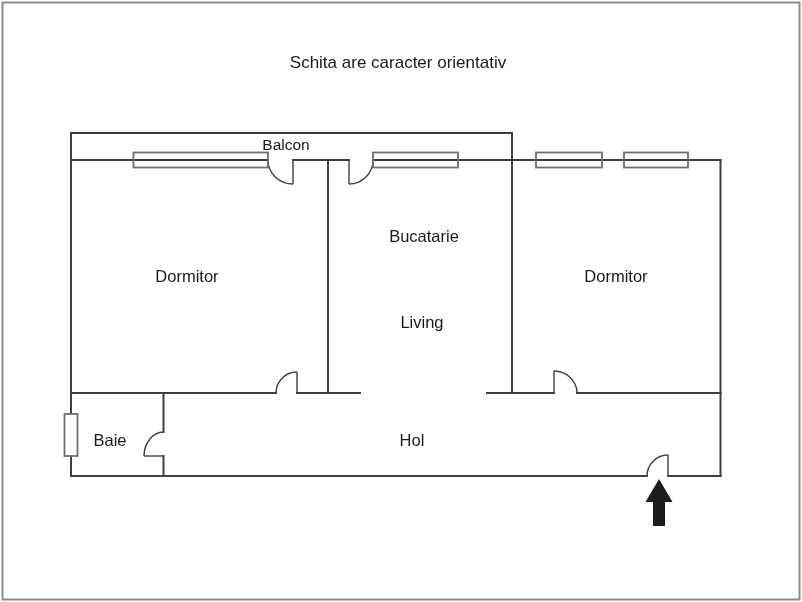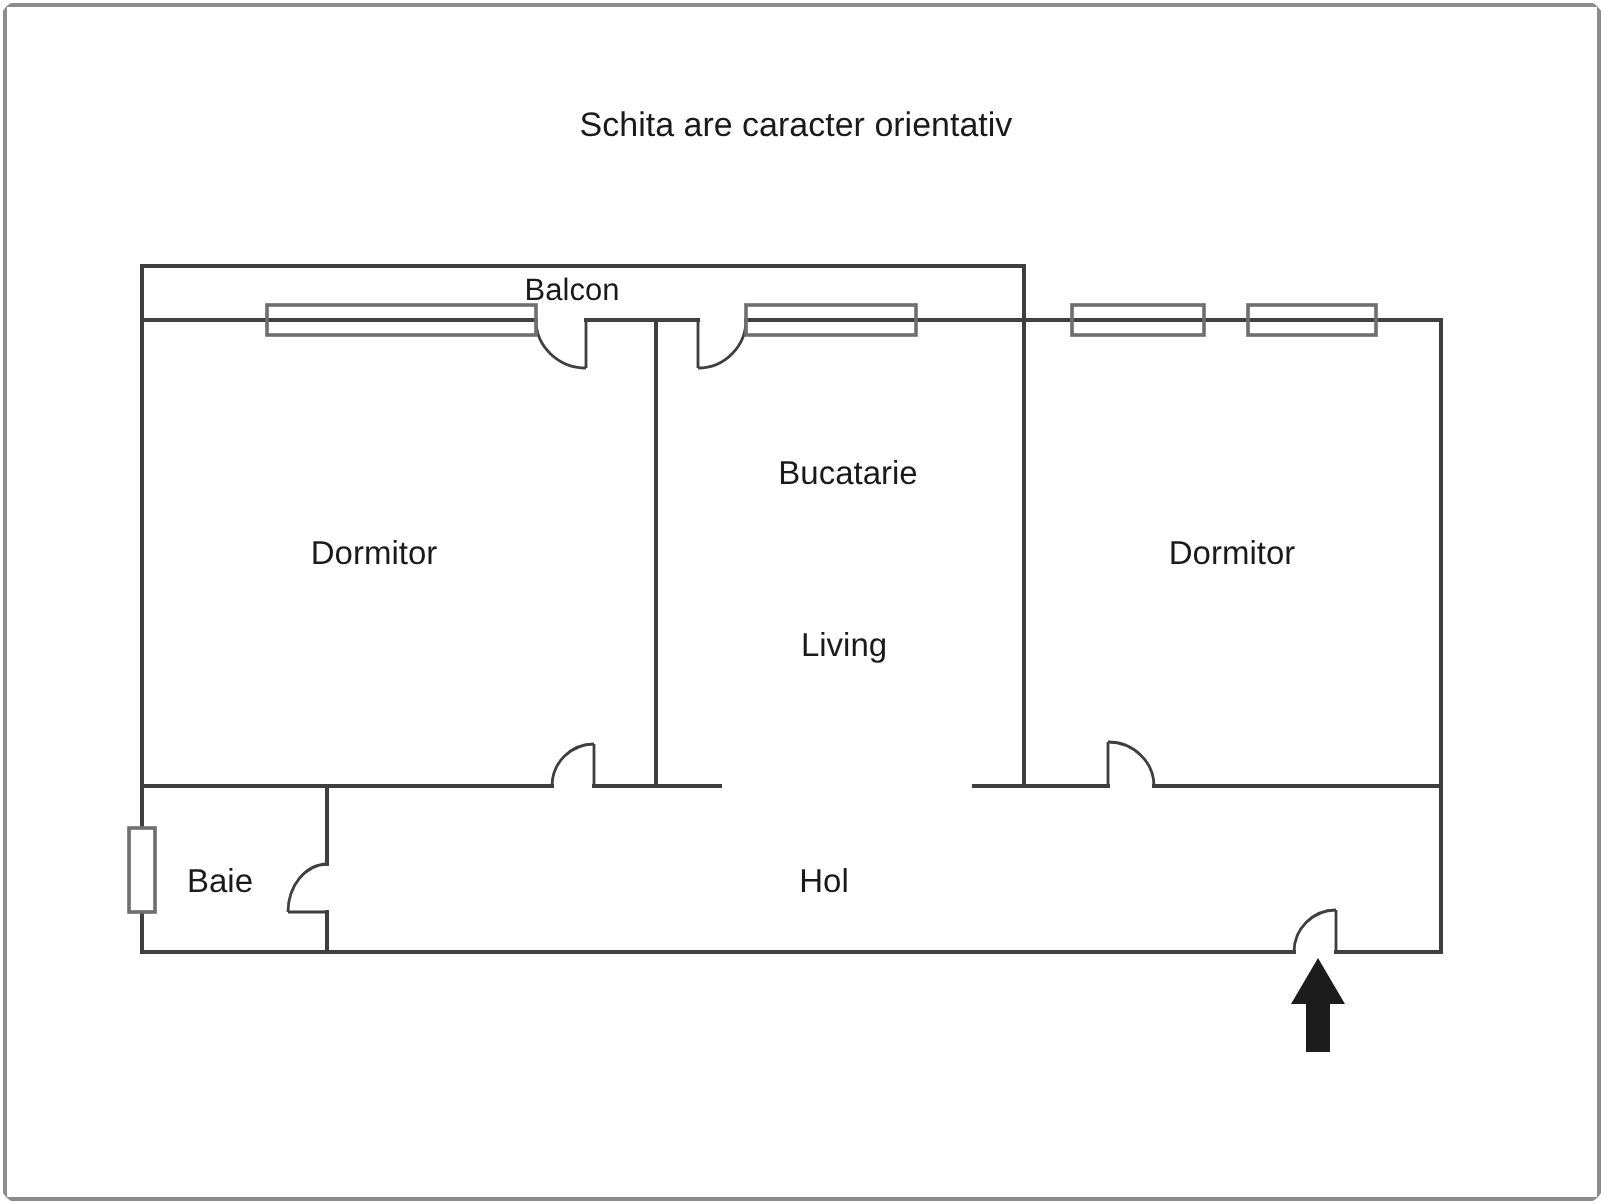--- a/index.html
+++ b/index.html
@@ -1,20 +1,20 @@
 <!DOCTYPE html>
 <html style="--background: #ffffff; --wall: #3f3f3f; --window: #6e6e6e; --frame: #8c8c8c; --text: #1a1a1a; --arrow: #1c1c1c;"><head>
 <meta charset="utf-8">
 <style>
   :root{
     --background:#ffffff; --wall:#3f3f3f; --window:#6e6e6e;
     --frame:#8c8c8c; --text:#1a1a1a; --arrow:#1c1c1c;
   }
   html,body{margin:0;padding:0;background:var(--background);}
-  .page{position:relative;width:802px;height:602px;background:var(--background);overflow:hidden;border-radius:11px;}
+  .page{position:relative;width:802px;height:602px;background:var(--background);overflow:hidden;}
   svg{display:block;}
   .frame{stroke:var(--frame);stroke-width:2;fill:none;}
   .wall{stroke:var(--wall);stroke-width:2;fill:none;stroke-linecap:square;}
   .door{stroke:var(--wall);stroke-width:1.4;fill:none;}
   .window{stroke:var(--window);stroke-width:1.8;fill:none;}
   .window-masked{stroke:var(--window);stroke-width:1.8;fill:#ffffff;}
   .arrow{fill:var(--arrow);stroke:none;}
   text{font-family:"Liberation Sans","DejaVu Sans",sans-serif;fill:var(--text);}
   .title-text{font-size:17px;}
   .room-label{font-size:16.5px;}

